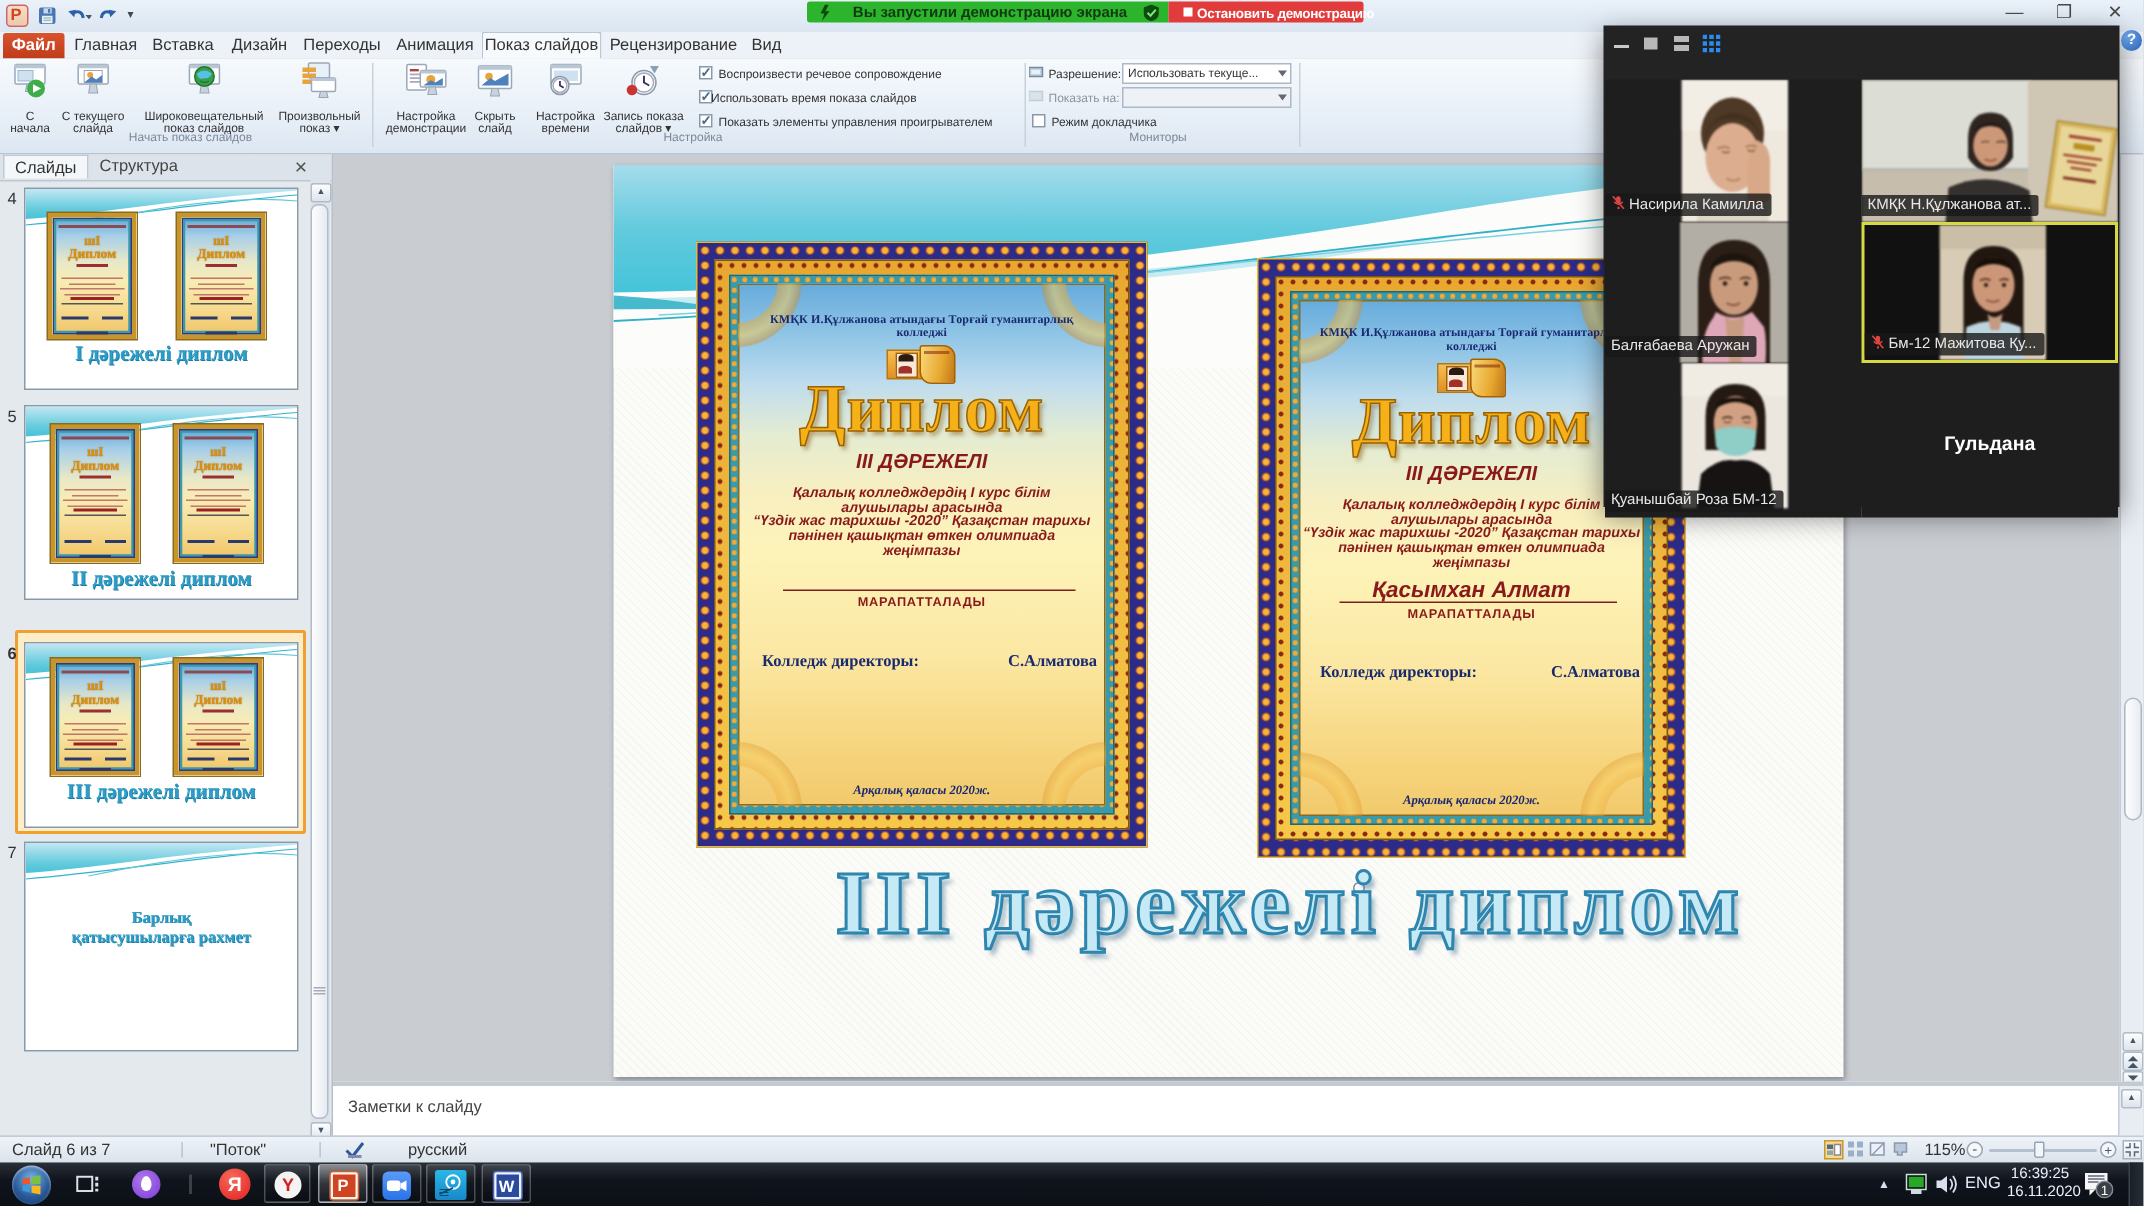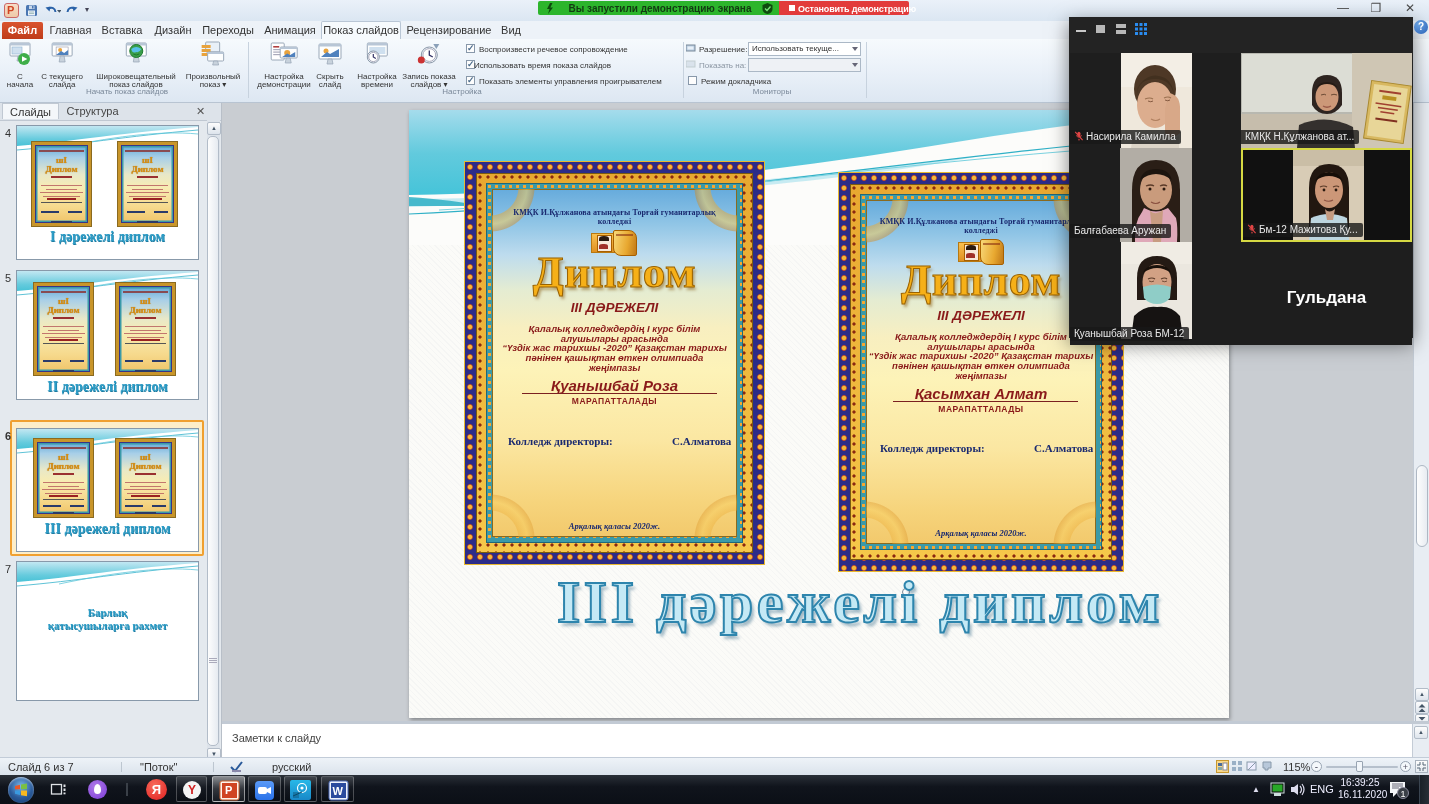--- a/index.html
+++ b/index.html
@@ -482,21 +482,20 @@
      <div class="card"></div>
             <div class="face"></div>
             <div class="hair"></div>
             <div class="bust"></div>
      <div class="scroll"></div>
             <div class="scr2"></div>
    </div>
    <div class="dtext d-dip" style="top:88px;font-size:45px;line-height:46px;">Диплом</div>
    <div class="dtext d-deg" style="top:139px;font-size:13.5px;">III ДӘРЕЖЕЛІ</div>
    <div class="dtext d-par" style="top:163px;font-size:9.5px;line-height:9.7px;">Қалалық колледждердің I курс білім<br>алушылары арасында<br>“Үздік жас тарихшы -2020” Қазақстан тарихы<br>пәнінен қашықтан өткен олимпиада<br>жеңімпазы</div>
-   <div class="dtext d-nm" style="top:216px;font-size:15px;">Қуанышбай Роза</div>
    <div class="d-line" style="left:58px;top:232px;width:195px;"></div>
    <div class="dtext d-mar" style="top:235px;font-size:8.5px;">МАРАПАТТАЛАДЫ</div>
    <div class="d-dirrow" style="left:44px;top:274px;font-size:11px;">Коллeдж директоры:</div>
    <div class="d-dirrow" style="left:208px;top:274px;font-size:11px;">С.Алматова</div>
    <div class="dtext d-bot" style="top:360px;font-size:8.5px;">Арқалық қаласы 2020ж.</div>
   </div>
 
   <div class="dip" style="left:429px;top:62px;width:286px;height:400px;">
    <div class="b1"></div>
           <div class="b2"></div>
@@ -787,17 +786,17 @@
    <path d="M22 31 Q36 21 50 31 Q47 23 36 23 Q25 23 22 31 Z" fill="#18100a"></path>
    <path d="M27 37 q4 -2 7 0 M40 37 q4 -2 6 0" stroke="#5a3a28" stroke-width="1.2" fill="none"></path>
    <path d="M28 39 q3 1.5 5 0 M41 39 q3 1.5 5 0" stroke="#6a4632" stroke-width="0.9" fill="none"></path>
    <path d="M22 45 Q36 40 50 45 L49 56 Q44 62 36 62 Q28 62 23 56 Z" fill="#8fcdc7"></path>
    <path d="M10 97 L13 74 Q24 63 36 65 Q50 63 59 74 L62 97 Z" fill="#161312"></path>
   </svg>
   <div class="zlabel">Қуанышбай Роза БМ-12</div>
  </div>
 
  <div class="zcell" style="left:172px;top:215px;width:171px;height:103px;">
-  <div style="position:absolute;left:0;top:46px;width:100%;text-align:center;color:#fff;font-weight:bold;font-size:17px;">Гульдана</div>
+  <div style="position:absolute;left:0;top:46px;width:100%;text-align:center;color:#fff;font-weight:bold;font-size:13px;">Гульдана</div>
  </div>
 </div>
 
 </div>
 
 </body></html>

